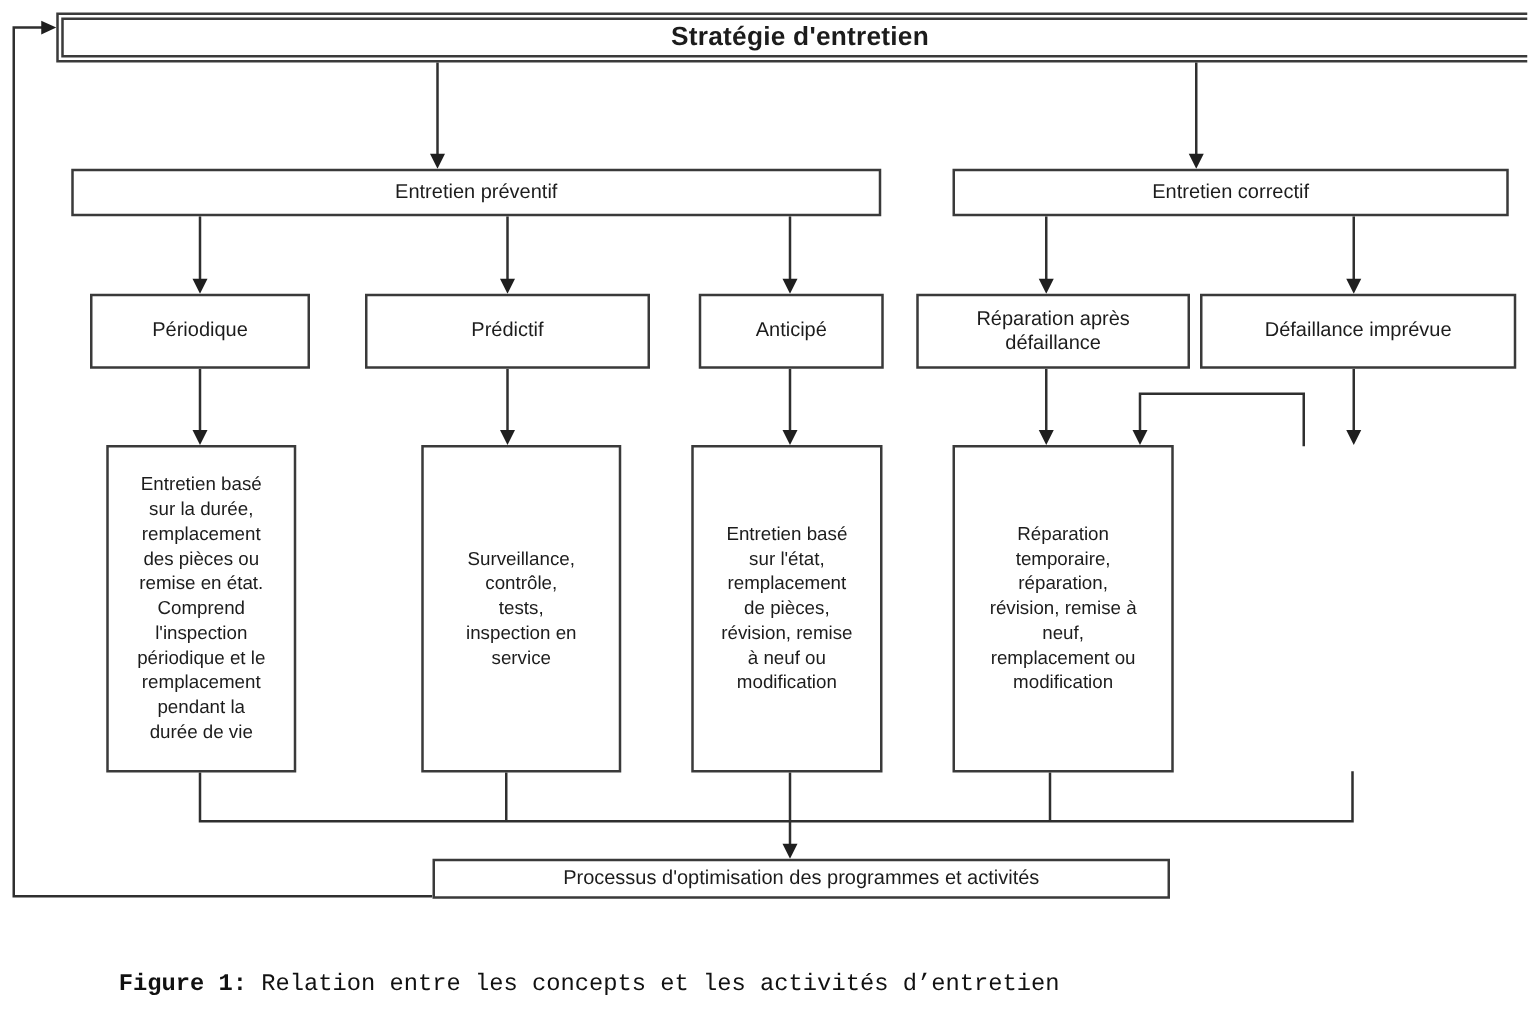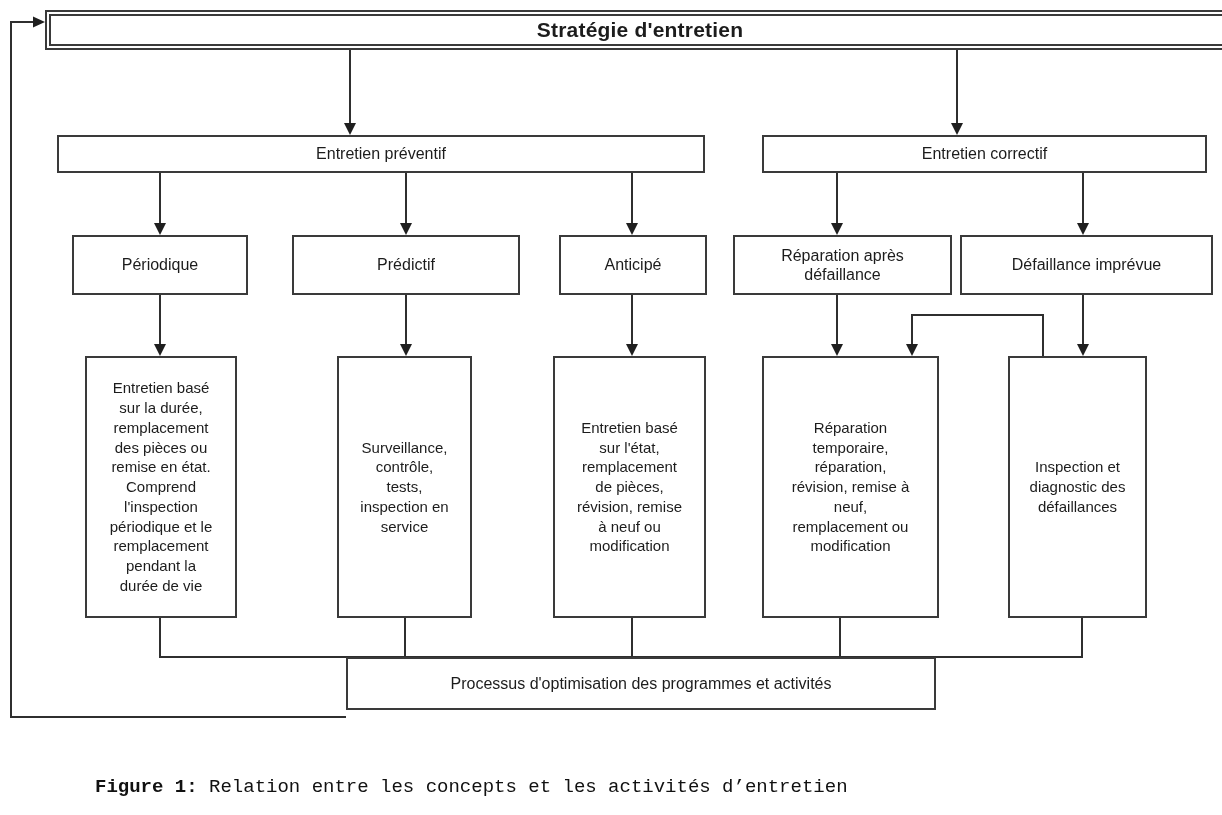--- a/index.html
+++ b/index.html
@@ -110,21 +110,21 @@
 remplacement
 des pièces ou
 remise en état.
 Comprend
 l'inspection
 périodique et le
 remplacement
 pendant la
 durée de vie</span>
   </div>
-  <div class="bx detail" style="left:337px; top:356px; width:135px; height:262px;">
+  <div class="bx detail" style="left:337px; top:356px; width:160px; height:262px;">
     <span class="txt">Surveillance,
 contrôle,
 tests,
 inspection en
 service</span>
   </div>
   <div class="bx detail" style="left:553px; top:356px; width:153px; height:262px;">
     <span class="txt">Entretien basé
 sur l'état,
 remplacement
@@ -135,27 +135,22 @@
   </div>
   <div class="bx detail" style="left:762px; top:356px; width:177px; height:262px;">
     <span class="txt">Réparation
 temporaire,
 réparation,
 révision, remise à
 neuf,
 remplacement ou
 modification</span>
   </div>
-  <div class="bx detail" style="left:1008px; top:356px; width:139px; height:262px;">
-    <span class="txt">Inspection et
-diagnostic des
-défaillances</span>
-  </div>
 
-  <div class="bx proc" style="left:346px; top:657px; width:590px; height:53px;">
+  <div class="bx proc" style="left:346px; top:687px; width:590px; height:32px;">
     <span class="txt">Processus d'optimisation des programmes et activités</span>
   </div>
 
   <div class="caption">
     <span class="cap-label">Figure 1:</span><span> Relation entre les concepts et les activités d’entretien</span>
   </div>
 
 </div>
 
 </body></html>

